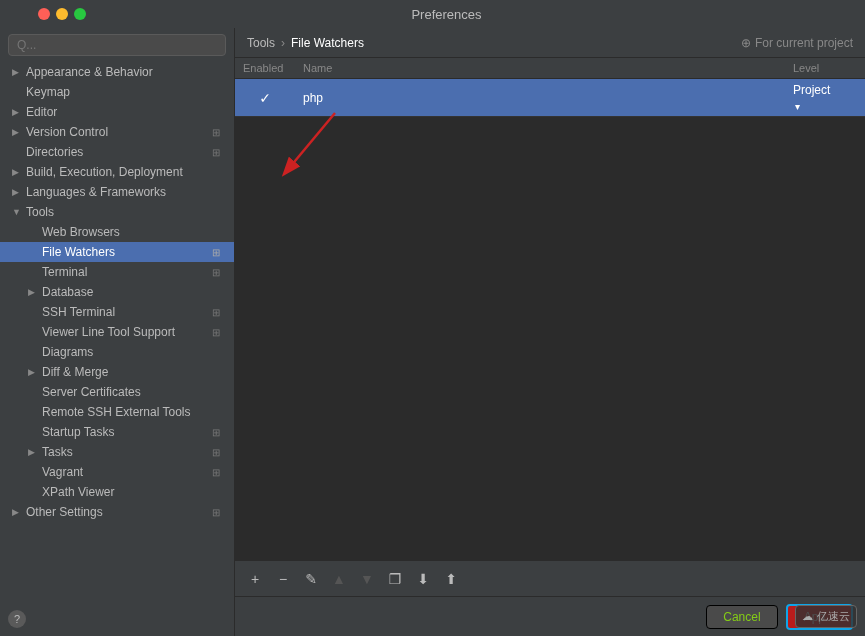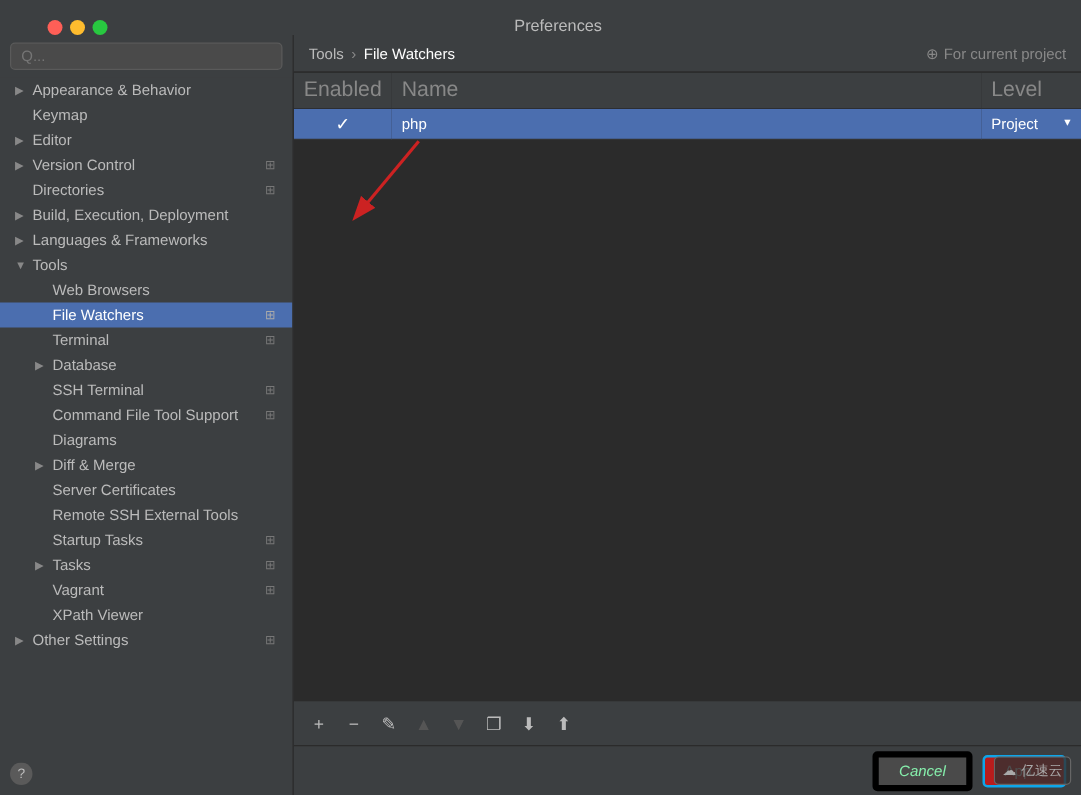--- a/index.html
+++ b/index.html
@@ -13,21 +13,21 @@
       overflow: hidden;
       display: flex;
       flex-direction: column;
     }
 
     
     .title-bar {
       background: #3c3f41;
       height: 28px;
       display: flex;
-      align-items: flex-end;
+      align-items: center;
       justify-content: center;
       position: relative;
       flex-shrink: 0;
       margin-left: 28px;
     }
     .title-bar-controls {
       position: absolute;
       left: 10px;
       display: flex;
       gap: 6px;
@@ -164,21 +164,21 @@
     .watchers-table {
       width: 100%;
       border-collapse: collapse;
     }
     .watchers-table th {
       text-align: left;
       padding: 4px 8px;
       background: #3c3f41;
       color: #888888;
       font-weight: normal;
-      font-size: 17px;
+      font-size: 11px;
       border-bottom: 1px solid #2b2b2b;
       position: sticky;
       top: 0;
     }
     .th-enabled { width: 60px; }
     .th-name { }
     .th-level { width: 80px; text-align: right; }
 
     .watchers-table td {
       padding: 4px 8px;
@@ -260,23 +260,22 @@
     }
     .btn {
       padding: 4px 16px;
       border-radius: 4px;
       border: none;
       cursor: pointer;
       font-size: 12px;
     }
     .btn-cancel {
       background: #4a4a4a;
-      color: #86efac;
-      border: 5px solid #000000;
-      font-style: italic;
+      color: #84cc16;
+      border: 1px solid #000000;
     }
     .btn-apply {
       background: #b91c1c;
       color: #bbbbbb;
       border: 2px solid #0ea5e9;
     }
 
     
     .watermark {
       position: absolute;
@@ -289,21 +288,22 @@
       font-size: 11px;
       color: #aaa;
       display: flex;
       align-items: center;
       gap: 4px;
     }
 
     .level-dropdown {
       display: flex;
       align-items: flex-start;
-      gap: 19px;
+      gap: 4px;
+      flex-direction: column;
     }
   </style>
 </head>
 <body>
 
 <div class="title-bar">
   <div class="title-bar-controls">
     <div class="traffic-light tl-close"></div>
     <div class="traffic-light tl-min"></div>
     <div class="traffic-light tl-max"></div>
@@ -386,21 +386,21 @@
       </div>
 
       <div class="sidebar-item level2">
         <span class="arrow"></span>
         <span>SSH Terminal</span>
         <span class="item-icon" style="margin-left:auto;font-size:10px;color:#777;">⊞</span>
       </div>
 
       <div class="sidebar-item level2">
         <span class="arrow"></span>
-        <span>Command File Tool Support</span>
+        <span>Viewer Line Tool Support</span>
         <span class="item-icon" style="margin-left:auto;font-size:10px;color:#777;">⊞</span>
       </div>
 
       <div class="sidebar-item level2">
         <span class="arrow"></span>
         <span>Diagrams</span>
       </div>
 
       <div class="sidebar-item level2">
         <span class="arrow">▶</span>

